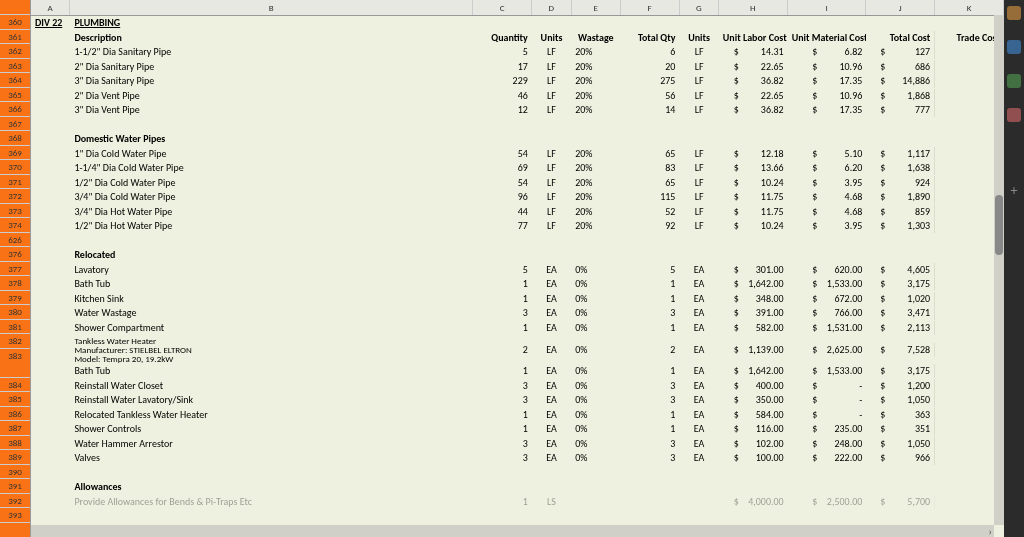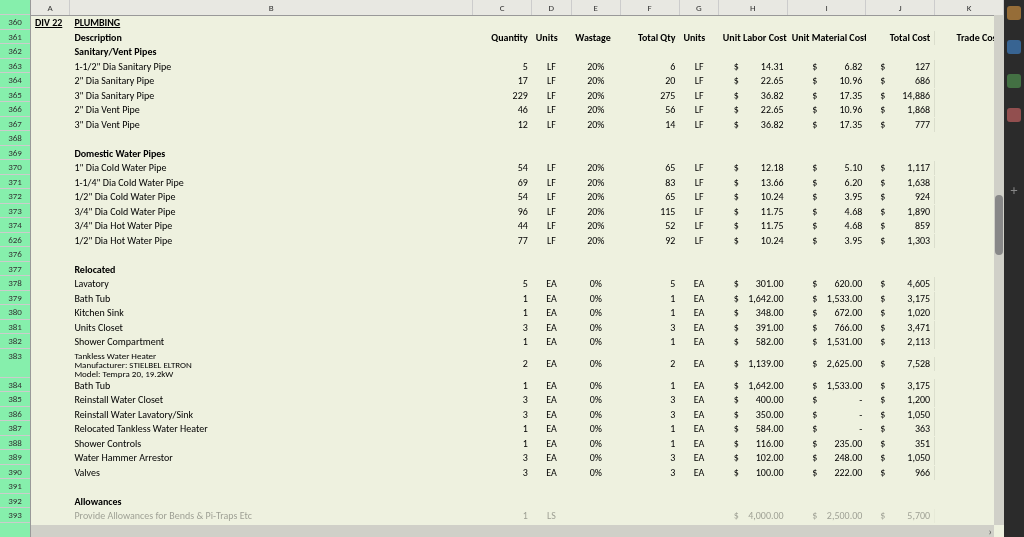--- a/index.html
+++ b/index.html
@@ -1,41 +1,41 @@
 <!DOCTYPE html>
 <html><head>
 <meta charset="utf-8">
 <style>
   html,body{margin:0;padding:0;font-family:Calibri,Arial,sans-serif;font-size:10px;background:#4a4a4a;color:#000;overflow:hidden}
   .viewport{width:1024px;height:537px;background:#4a4a4a;position:relative;display:flex}
-  .rowhdrs{width:30px;background:#86efac;border-right:1px solid #999;flex:none;overflow:hidden}
+  .rowhdrs{width:30px;background:#f97316;border-right:1px solid #999;flex:none;overflow:hidden}
   .rowhdrs .rh{height:14.5px;line-height:14.5px;text-align:center;font-size:9px;color:#333;border-bottom:1px solid #ccc;box-sizing:border-box;cursor:pointer}
   .rowhdrs .rh.tall{height:29px}
   .rowhdrs .colrow{height:15px;line-height:15px}
   .sheet{flex:1;background:#eef1df;overflow:hidden;position:relative}
   .colhdrs{height:15px;display:flex;background:#e8e8e2;border-bottom:1px solid #999}
   .colhdrs .ch{border-right:1px solid #ccc;text-align:center;font-size:9px;color:#333;line-height:15px;box-sizing:border-box;cursor:pointer}
   .grid{position:relative}
   .row{display:flex;height:14.5px;align-items:center}
   .row.tall{height:29px}
   .cell{box-sizing:border-box;padding:0 4px;white-space:nowrap;overflow:hidden;font-size:10px;line-height:14px}
   .cA{width:40px}
   .cB{width:410px}
   .cC{width:60px;text-align:right}
   .cD{width:40px;text-align:center}
-  .cE{width:50px;text-align:center}
+  .cE{width:50px;text-align:left}
   .cF{width:60px;text-align:right}
   .cG{width:40px;text-align:center}
   .cH{width:70px;text-align:right}
   .cI{width:80px;text-align:right}
   .cJ{width:70px;text-align:right}
   .cK{width:70px;text-align:right}
   .dollar{display:inline-block;width:10px;text-align:left}
   .num{display:inline-block;min-width:40px;text-align:right}
-  .hdr{font-weight:bold;text-align:left}
+  .hdr{font-weight:bold;text-align:center}
   .hdrR{font-weight:bold;text-align:right}
   .section{font-weight:bold}
   .div22{font-weight:bold;text-decoration:underline}
   .plumb{font-weight:bold;text-decoration:underline}
   .rightpanel{width:20px;background:#2b2b2b;flex:none;display:flex;flex-direction:column;align-items:center;padding-top:6px;gap:20px}
   .rightpanel .ic{width:14px;height:14px;border-radius:3px;opacity:.7}
   .ic1{background:#c48a3f}
   .ic2{background:#3f7dbf}
   .ic3{background:#4f8f4f}
   .ic4{background:#bf5f5f}
@@ -125,33 +125,20 @@
           <div class="cell cE hdr">Wastage</div>
           <div class="cell cF hdrR">Total Qty</div>
           <div class="cell cG hdr">Units</div>
           <div class="cell cH hdrR">Unit Labor Cost</div>
           <div class="cell cI hdrR">Unit Material Cost</div>
           <div class="cell cJ jcell hdrR">Total Cost</div>
           <div class="cell cK hdrR">Trade Cost</div>
         </div>
         <div class="row">
           <div class="cell cA"></div>
-          <div class="cell cB section">Sanitary/Vent Pipes</div>
-          <div class="cell cC"></div>
-          <div class="cell cD"></div>
-          <div class="cell cE"></div>
-          <div class="cell cF"></div>
-          <div class="cell cG"></div>
-          <div class="cell cH"></div>
-          <div class="cell cI"></div>
-          <div class="cell cJ jcell"></div>
-          <div class="cell cK"></div>
-        </div>
-        <div class="row">
-          <div class="cell cA"></div>
           <div class="cell cB">1-1/2" Dia Sanitary Pipe</div>
           <div class="cell cC">5</div>
           <div class="cell cD">LF</div>
           <div class="cell cE">20%</div>
           <div class="cell cF">6</div>
           <div class="cell cG">LF</div>
           <div class="cell cH"><span class="dollar">$</span><span class="num">14.31</span></div>
           <div class="cell cI"><span class="dollar">$</span><span class="num">6.82</span></div>
           <div class="cell cJ jcell"><span class="dollar">$</span><span class="num">127</span></div>
           <div class="cell cK"></div>
@@ -372,21 +359,21 @@
           <div class="cell cE">0%</div>
           <div class="cell cF">1</div>
           <div class="cell cG">EA</div>
           <div class="cell cH"><span class="dollar">$</span><span class="num">348.00</span></div>
           <div class="cell cI"><span class="dollar">$</span><span class="num">672.00</span></div>
           <div class="cell cJ jcell"><span class="dollar">$</span><span class="num">1,020</span></div>
           <div class="cell cK"></div>
         </div>
         <div class="row">
           <div class="cell cA"></div>
-          <div class="cell cB">Units Closet</div>
+          <div class="cell cB">Water Wastage</div>
           <div class="cell cC">3</div>
           <div class="cell cD">EA</div>
           <div class="cell cE">0%</div>
           <div class="cell cF">3</div>
           <div class="cell cG">EA</div>
           <div class="cell cH"><span class="dollar">$</span><span class="num">391.00</span></div>
           <div class="cell cI"><span class="dollar">$</span><span class="num">766.00</span></div>
           <div class="cell cJ jcell"><span class="dollar">$</span><span class="num">3,471</span></div>
           <div class="cell cK"></div>
         </div>

